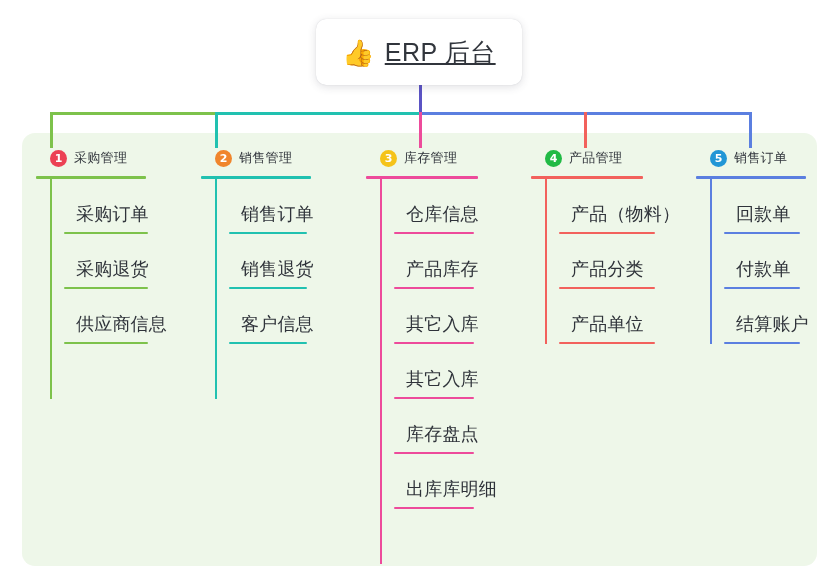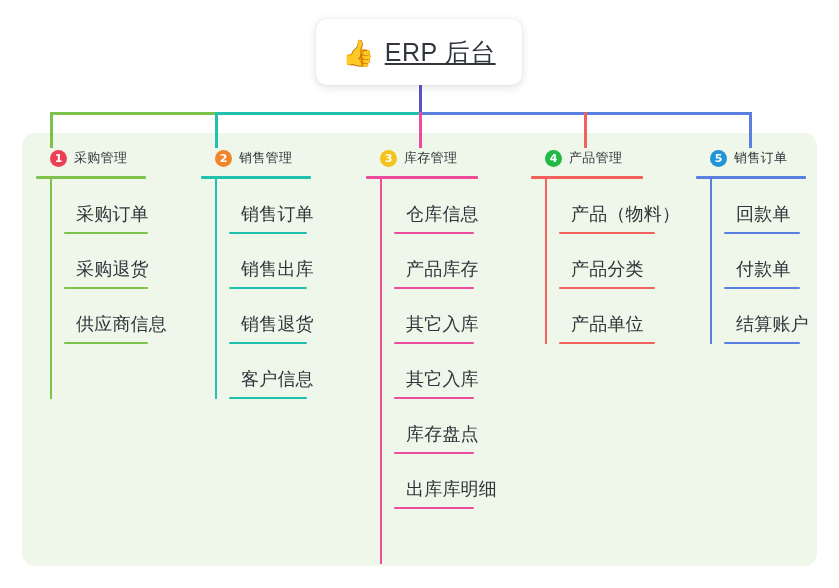--- a/index.html
+++ b/index.html
@@ -196,24 +196,20 @@
           <span class="col-title">销售管理</span>
         </div>
         <div class="head-rule" style="background: rgb(33, 193, 176); width: 110px;"></div>
         <div class="branch">
           <div class="stem" style="background: rgb(33, 193, 176); height: 220px;"></div>
           <div class="leaf">
             <span class="leaf-text">销售订单</span>
             <div class="leaf-rule" style="background: rgb(33, 193, 176); width: 78px;"></div>
           </div>
           <div class="leaf">
-            <span class="leaf-text">销售出库</span>
-            <div class="leaf-rule" style="background: rgb(33, 193, 176); width: 78px;"></div>
-          </div>
-          <div class="leaf">
             <span class="leaf-text">销售退货</span>
             <div class="leaf-rule" style="background: rgb(33, 193, 176); width: 78px;"></div>
           </div>
           <div class="leaf">
             <span class="leaf-text">客户信息</span>
             <div class="leaf-rule" style="background: rgb(33, 193, 176); width: 78px;"></div>
           </div>
         </div>
       </div>
       <div class="column" style="left: 366px;">

